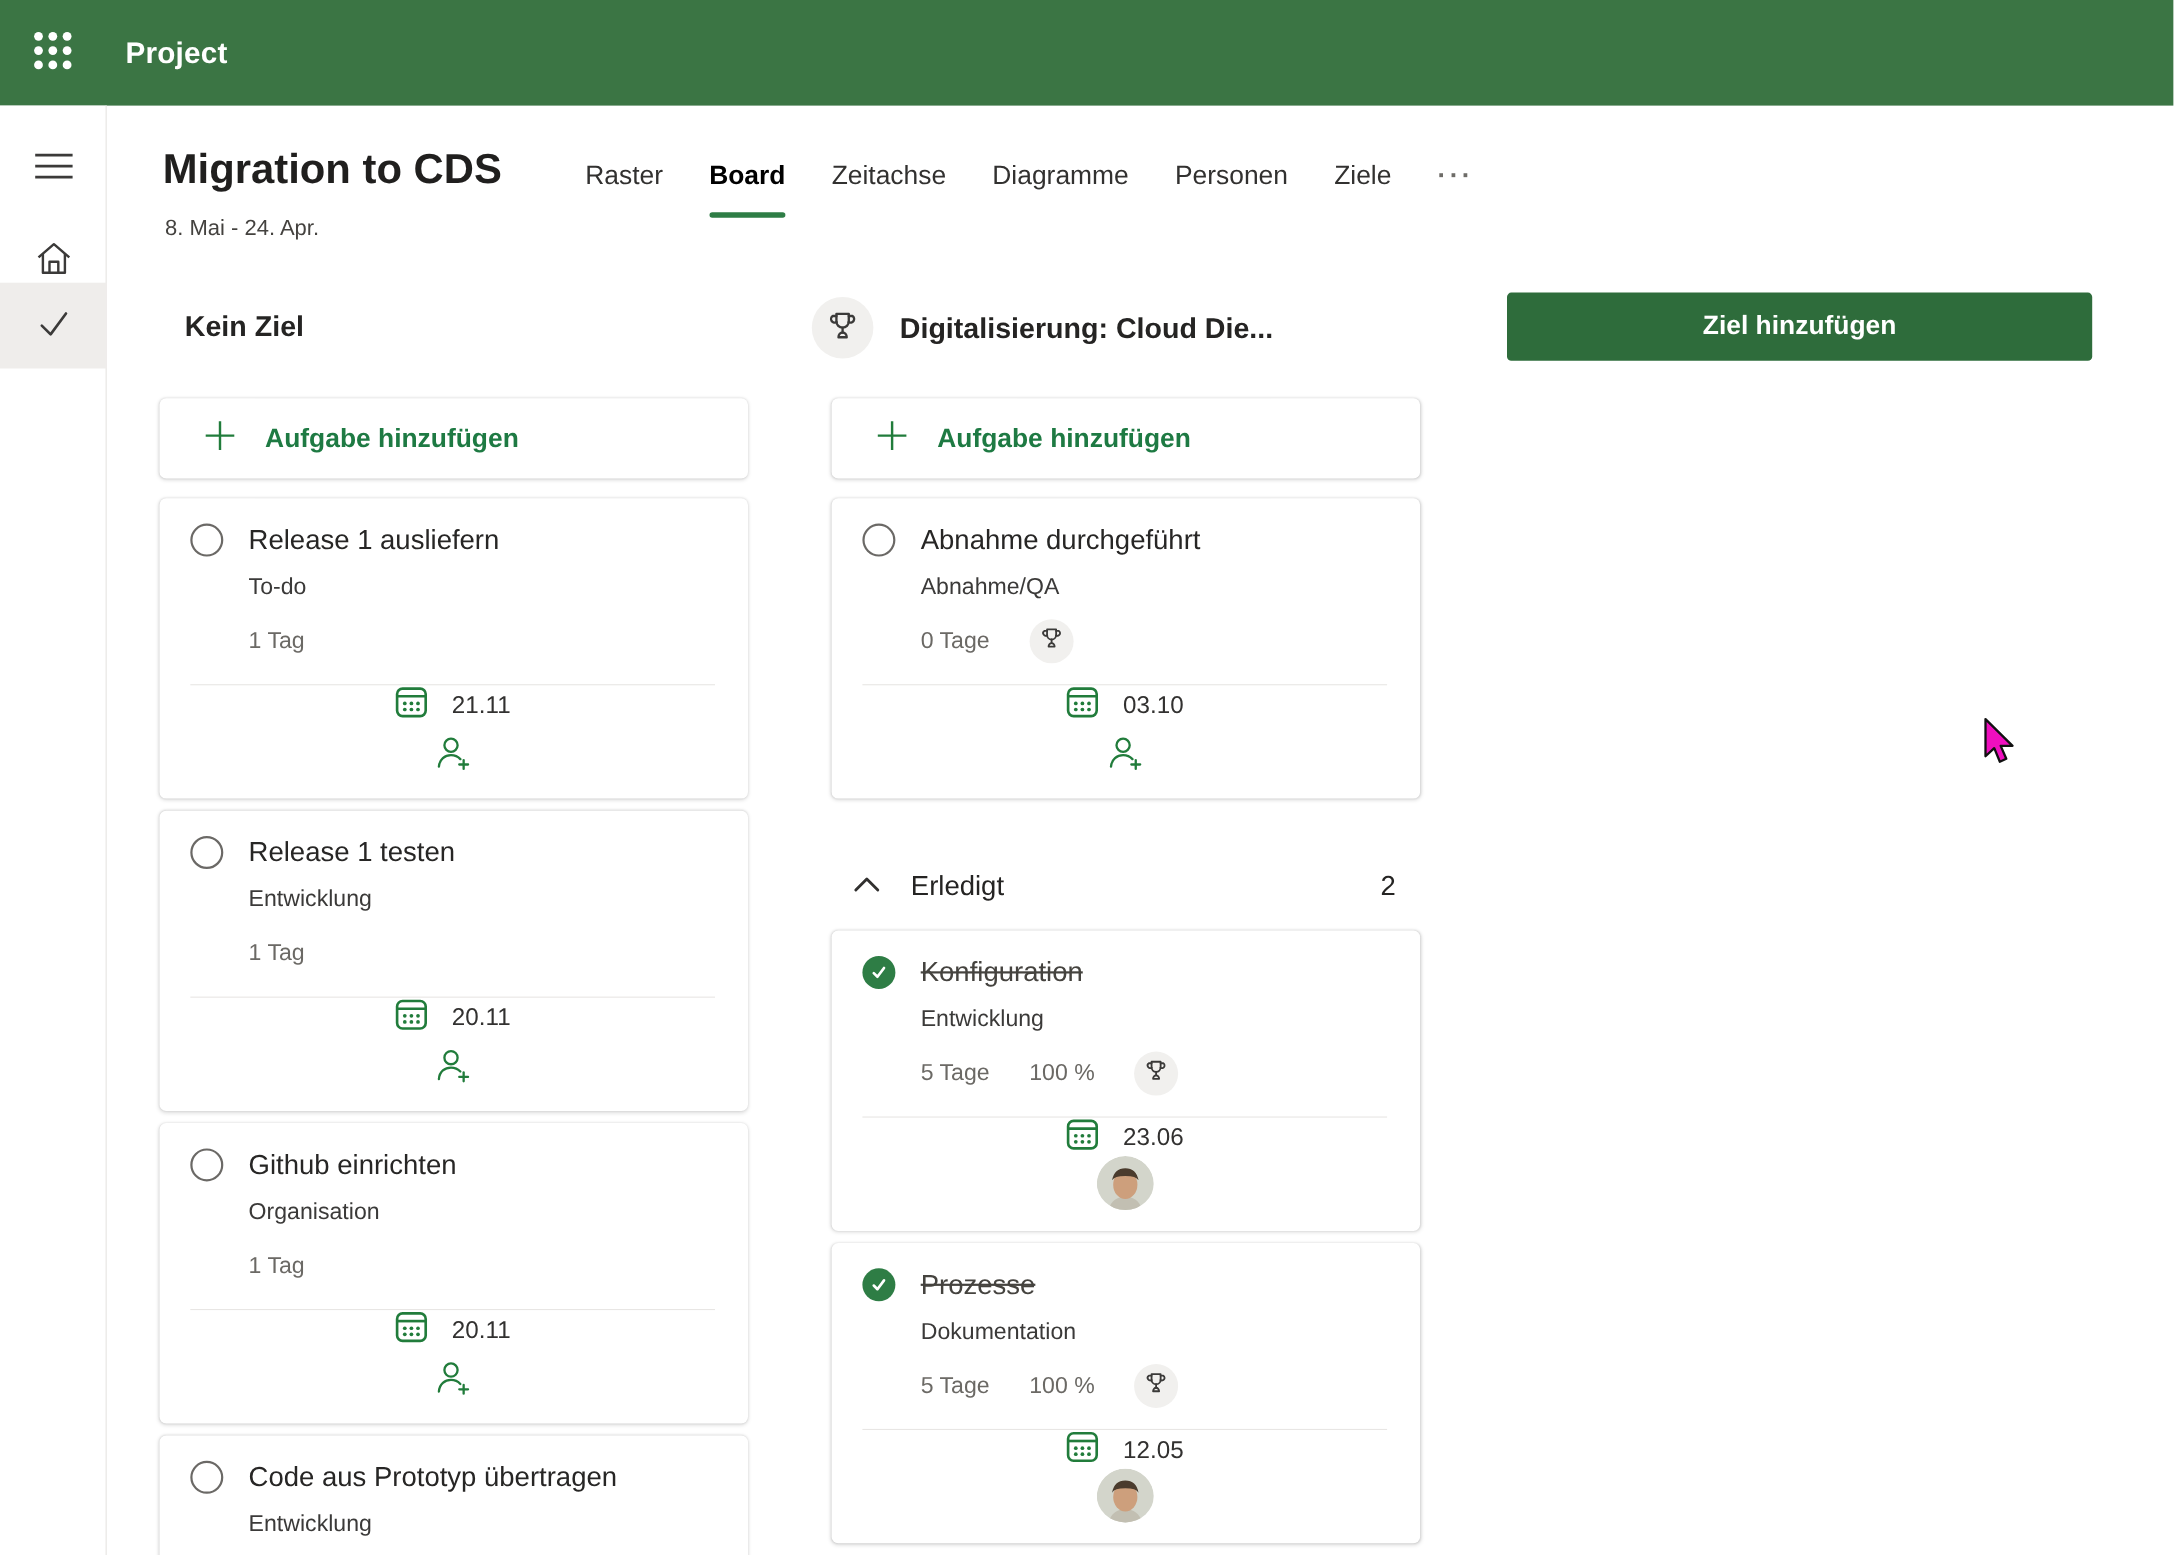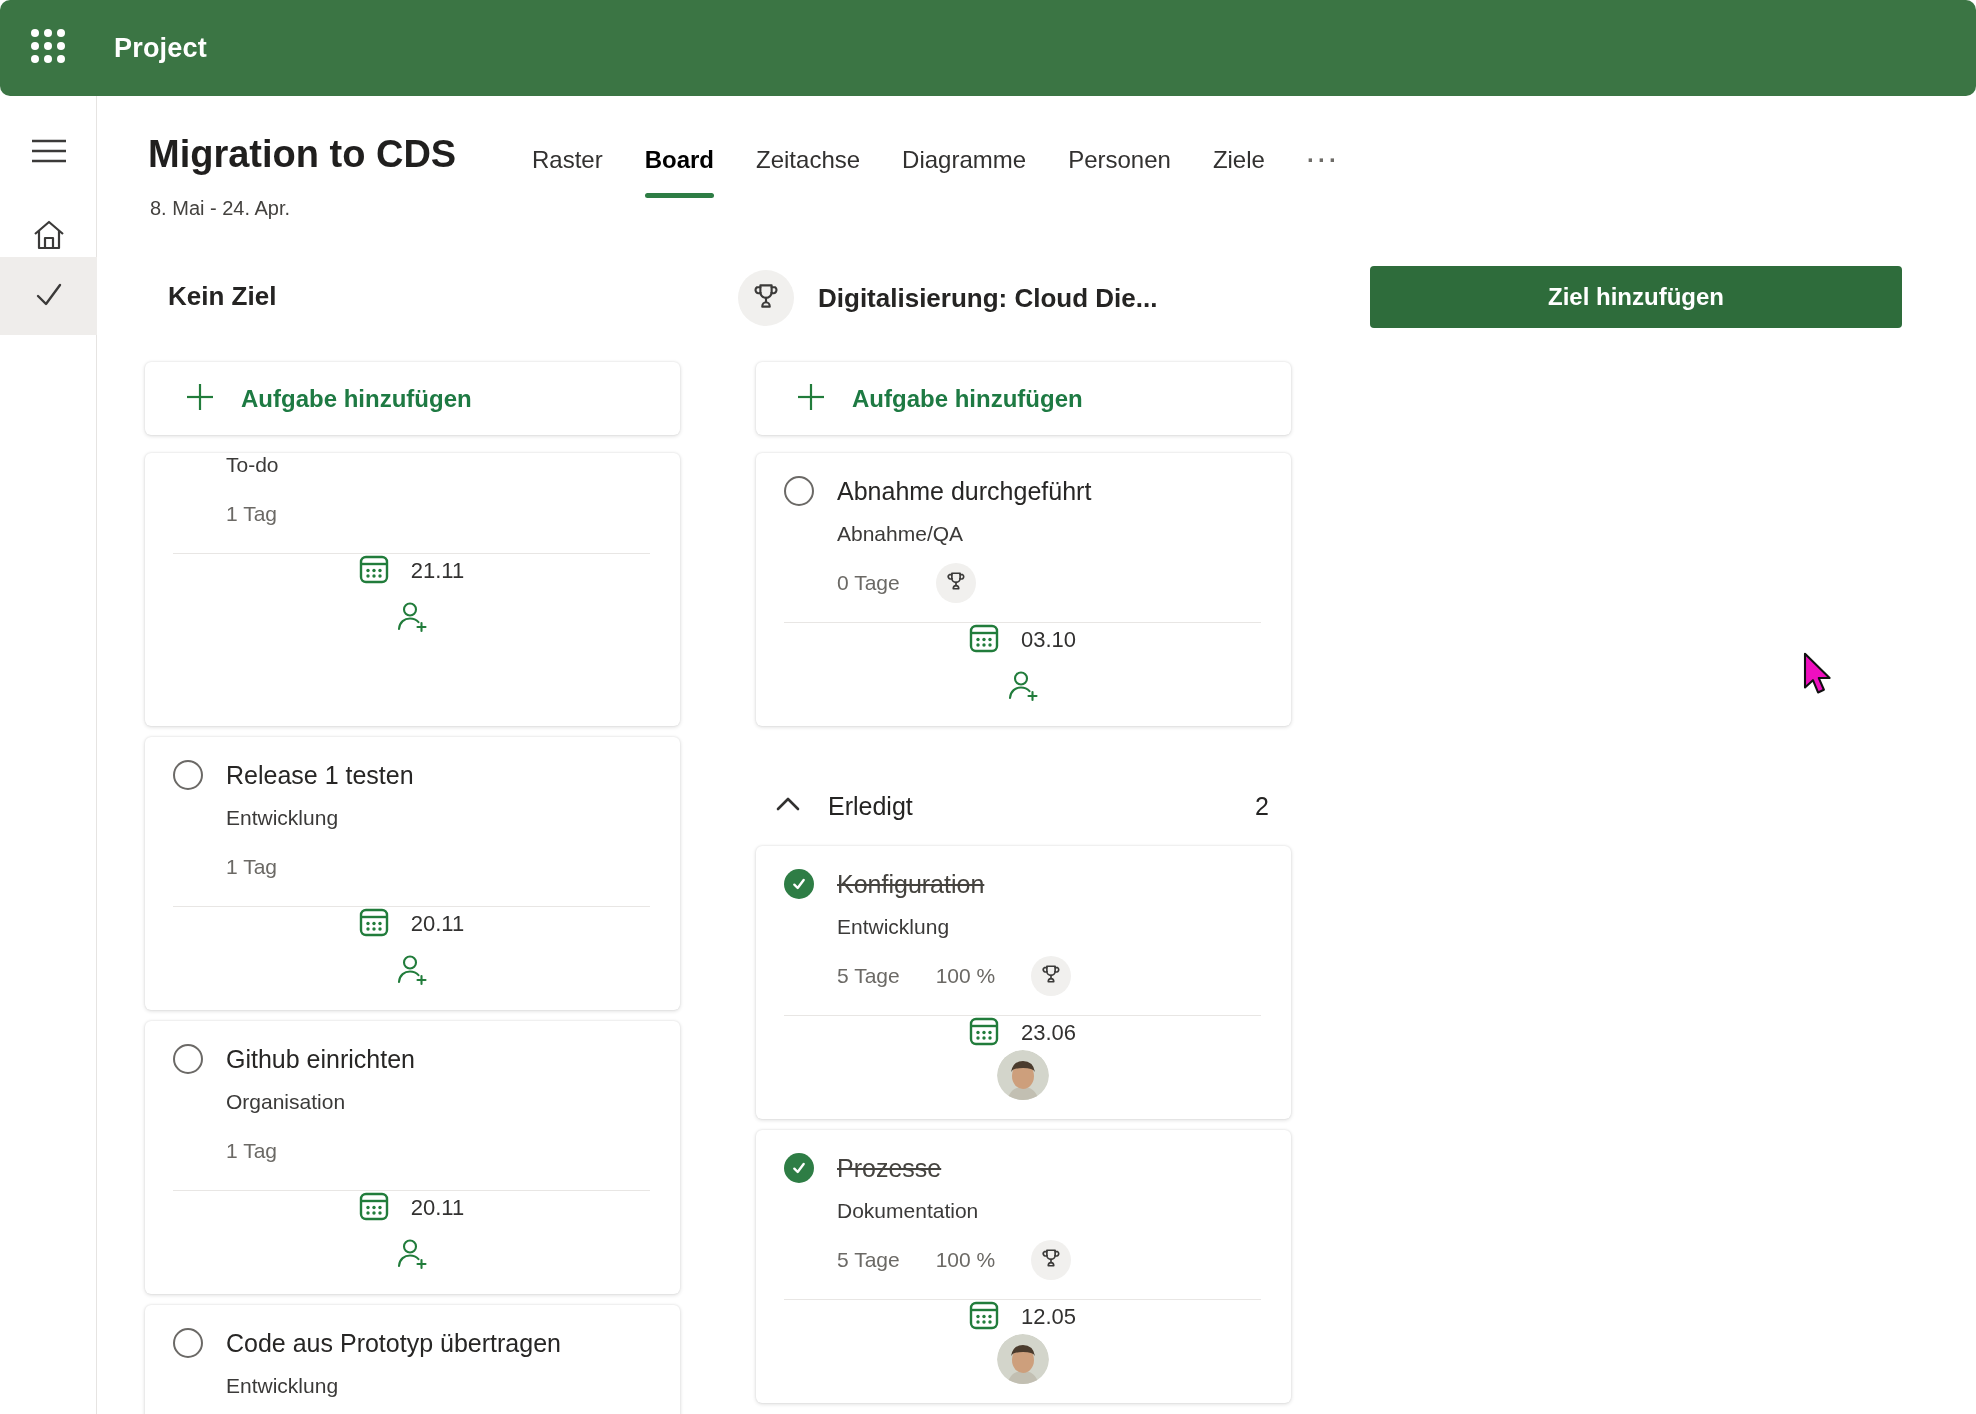--- a/index.html
+++ b/index.html
@@ -3,21 +3,21 @@
 <meta charset="utf-8">
 <style>
   * { margin:0; padding:0; box-sizing:border-box; }
   html,body { width:1976px; height:1414px; }
   body {
     font-family:"Liberation Sans","DejaVu Sans",sans-serif;
     background:#ffffff; color:#252423; overflow:hidden; position:relative;
   }
 
   
-  .topbar { position:absolute; left:0; top:0; width:1976px; height:96px; background:#3b7544; display:flex; align-items:center;border-radius:10px; }
+  .topbar { position:absolute; left:0; top:0; width:1976px; height:96px; background:#3b7544; display:flex; align-items:center; }
   .waffle-btn { width:96px; height:96px; display:flex; align-items:center; justify-content:center; cursor:pointer; }
   .app-title { color:#ffffff; font-size:27px; font-weight:600; margin-left:18px; letter-spacing:.2px; }
 
   
   .leftrail { position:absolute; left:0; top:96px; width:97px; height:1318px; background:#ffffff; border-right:1px solid #e6e4e2; }
   .rail-item { width:97px; height:78px; display:flex; align-items:center; justify-content:center; cursor:pointer; }
   .rail-item.selected { background:#efedeb; }
   .rail-menu { position:absolute; top:18px; }
   .rail-home { position:absolute; top:102px; }
   .rail-tasks { position:absolute; top:161px; }
@@ -162,20 +162,24 @@
     <span>
       <svg width="30" height="30" viewBox="0 0 30 30" stroke="#217c3b" stroke-width="2.2">
           <line x1="15" y1="2" x2="15" y2="28"></line>
           <line x1="2" y1="15" x2="28" y2="15"></line>
         </svg>
     </span>
     <span class="add-card-label">Aufgabe hinzufügen</span>
   </div>
 
   <div class="card">
+    <div class="card-title-row">
+      <div class="checkbox-circle"></div>
+      <div class="card-title">Release 1 ausliefern</div>
+    </div>
     <div class="card-bucket">To-do</div>
     <div class="card-duration-row">
         <span>1 Tag</span>
       </div>
     <div class="card-divider"></div>
     <div class="card-footer">
       <div class="footer-left">
         <span>
           <svg width="30" height="30" viewBox="0 0 30 30" fill="none" stroke="#217c3b" stroke-width="2.4">
             <rect x="2" y="3" width="26" height="25" rx="5"></rect>

